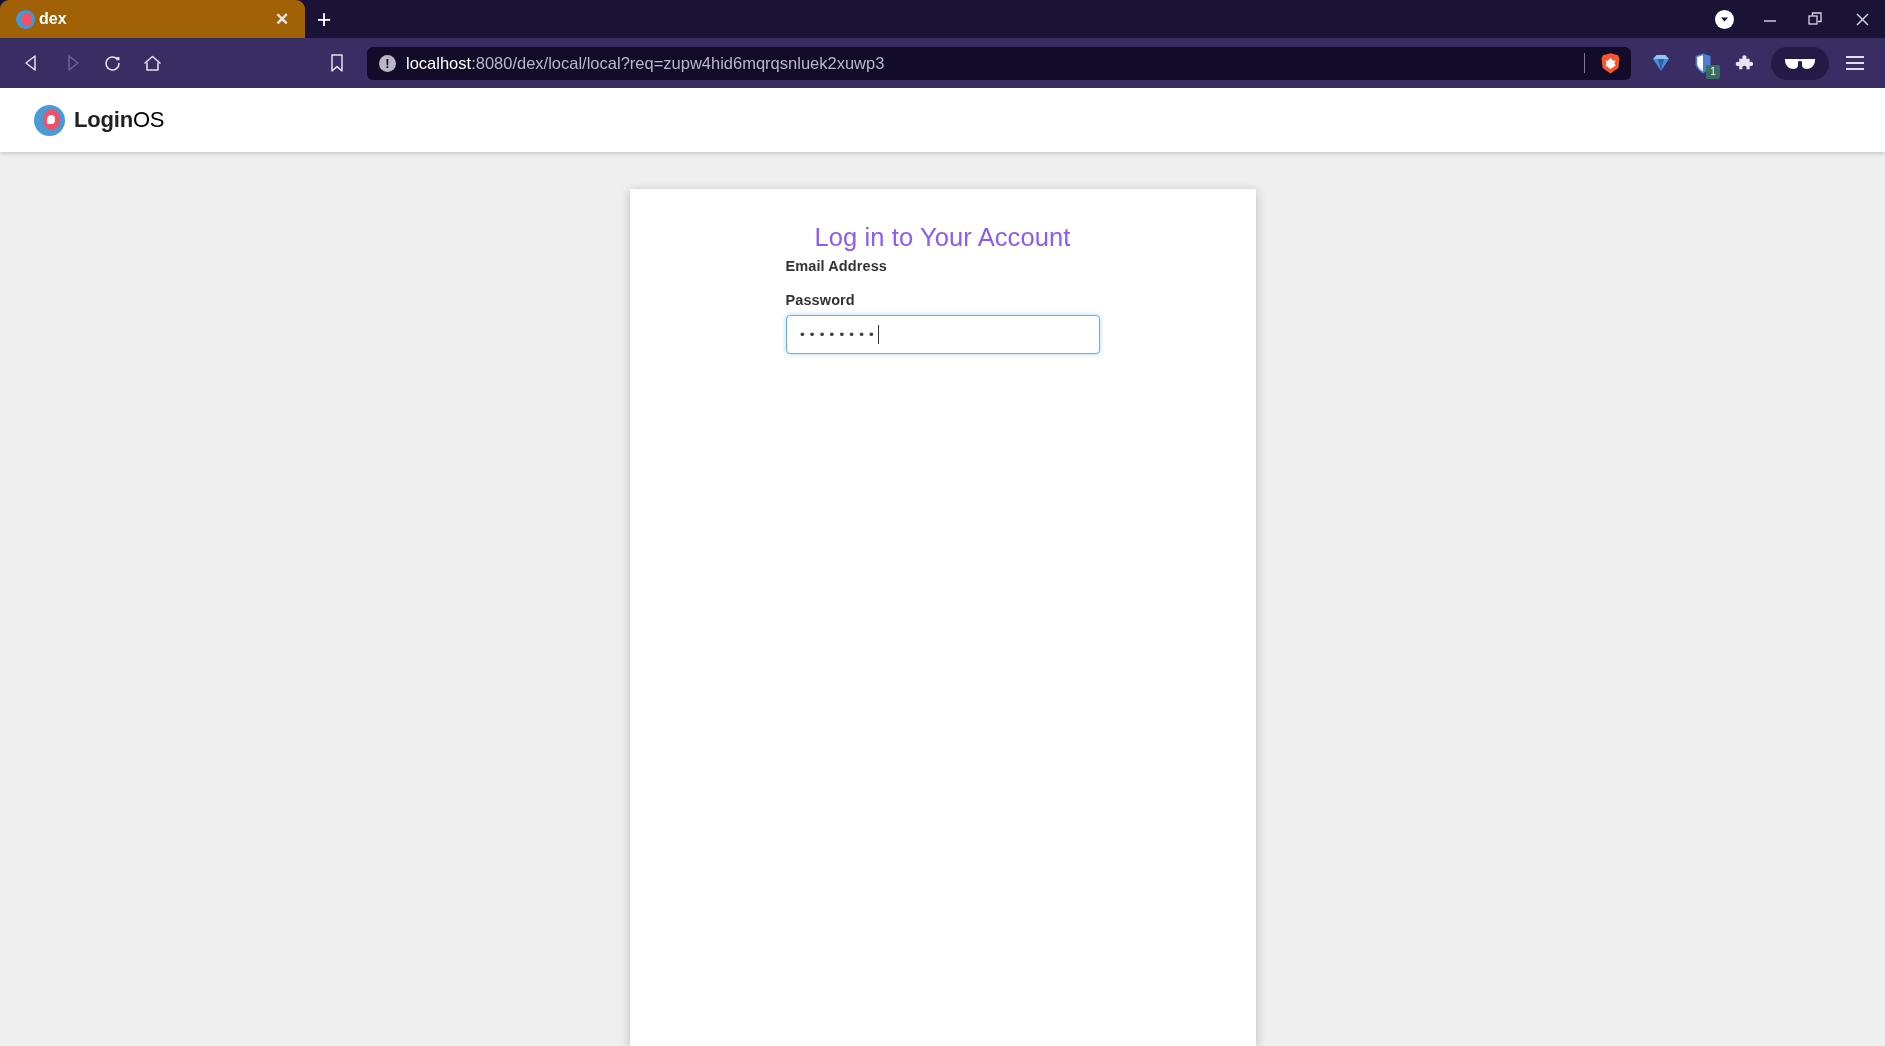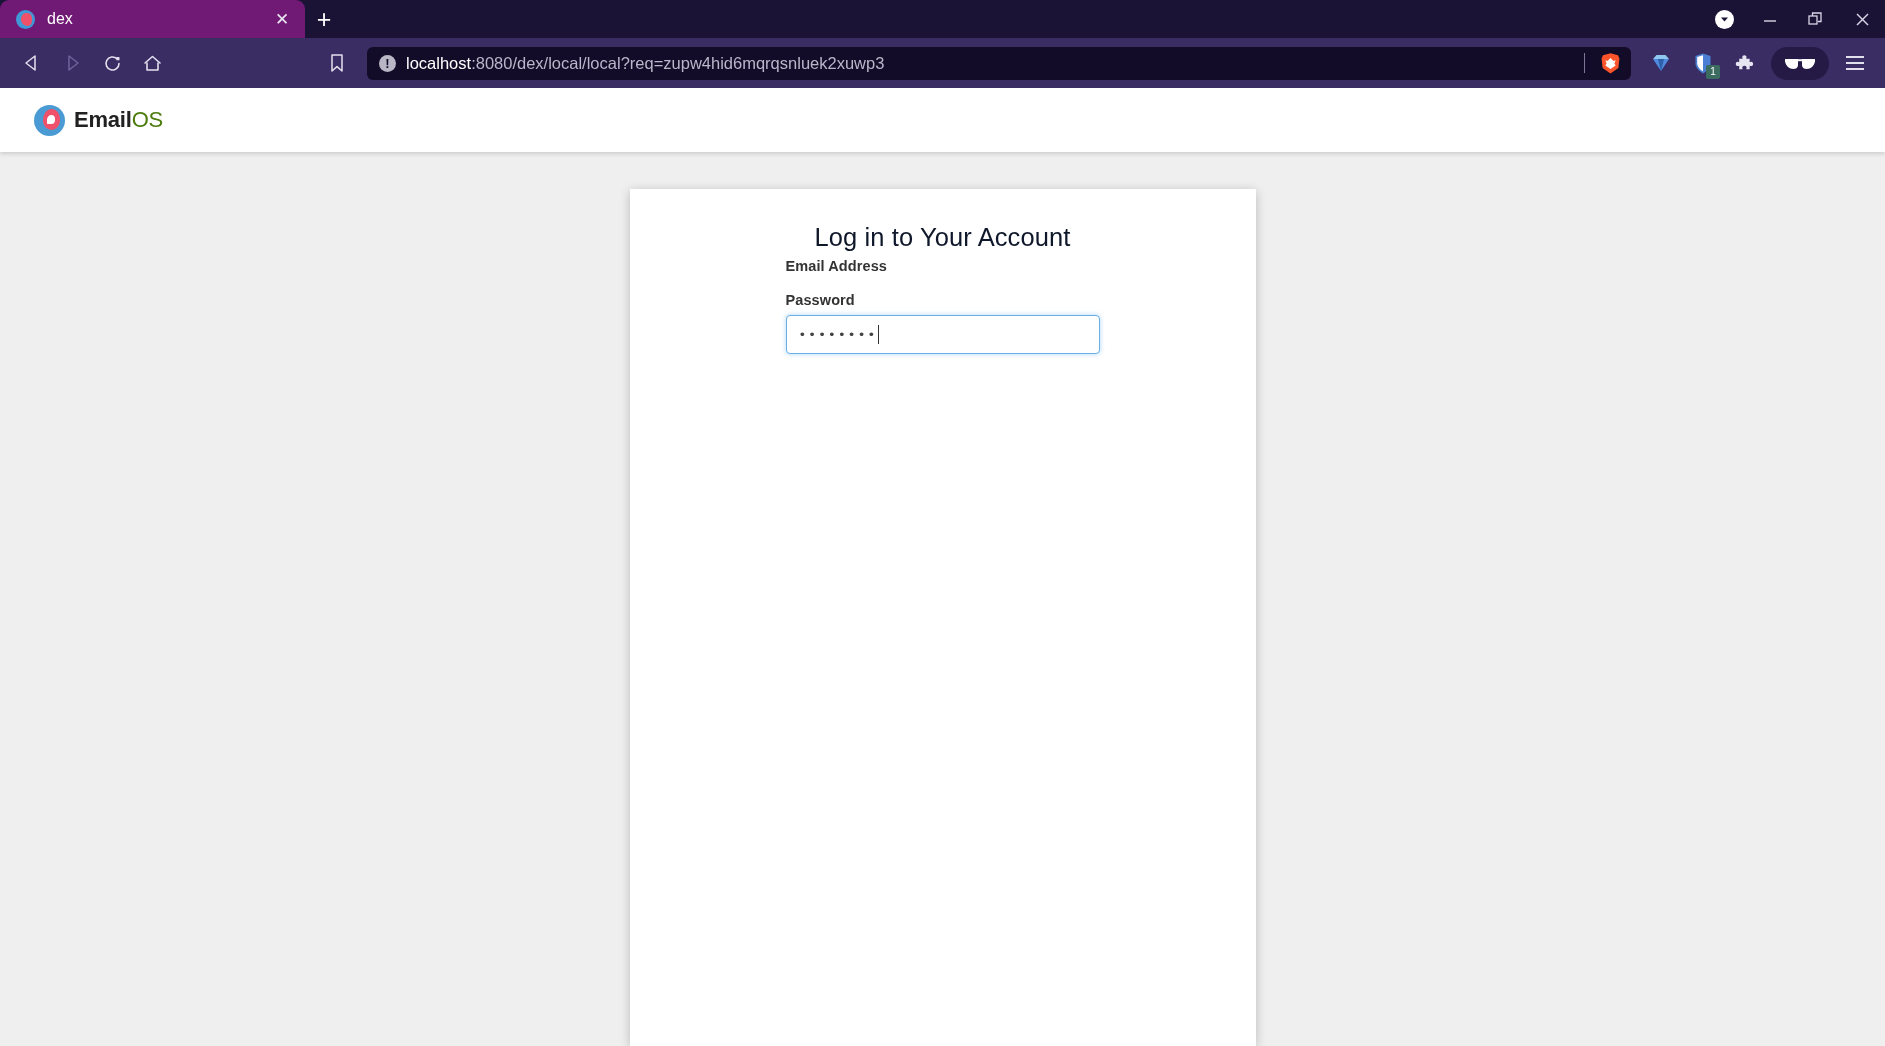--- a/index.html
+++ b/index.html
@@ -27,28 +27,29 @@
     height: 38px;
     background: #1b1336;
     display: flex;
     align-items: flex-end;
     position: relative;
     flex: 0 0 38px;
   }
   .tab {
     width: 305px;
     height: 38px;
-    background: #701a75;
+    background: #a16207;
     border-top-left-radius: 9px;
     border-top-right-radius: 9px;
     display: flex;
     align-items: center;
     padding: 0 10px 0 16px;
-    gap: 12px;
+    gap: 4px;
     cursor: default;
+    font-weight: bold;
   }
   .tab-favicon {
     width: 19px;
     height: 19px;
     border-radius: 50%;
     background: #4098d7;
     position: relative;
     flex: 0 0 19px;
     overflow: hidden;
   }
@@ -304,40 +305,40 @@
     height: 9px;
     background: #ffffff;
     border-radius: 60% 50% 50% 10%;
     z-index: 2;
   }
   .brand-name {
     font-size: 22px;
     letter-spacing: -0.2px;
   }
   .brand-name .core { color: #212121; font-weight: bold; }
-  .brand-name .os { color: #4d7c0f; font-weight: normal; }
+  .brand-name .os { color: #000000; font-weight: normal; }
 
   .page-body {
     flex: 1;
     background: #efefef;
     display: flex;
     justify-content: center;
     padding-top: 37px;
   }
 
   .login-card {
     width: 626px;
     background: #ffffff;
     box-shadow: 0 2px 10px rgba(0,0,0,0.22);
     padding: 34px 0 38px;
   }
   .card-title {
     text-align: center;
     font-size: 25.5px;
-    color: #0f172a;
+    color: #8b5cf6;
     font-weight: normal;
     letter-spacing: 0.1px;
   }
   .form-area {
     width: 314px;
     margin: 6px auto;
   }
   .field { margin-bottom: 18px; }
   .field-label {
     display: block;
@@ -520,21 +521,21 @@
         <span></span>
       </div>
     </div>
   </div>
 
   <div class="viewport">
 
     <div class="site-header">
       <div class="brand">
         <span class="brand-mark"></span>
-        <span class="brand-name"><span class="core">Email</span><span class="os">OS</span></span>
+        <span class="brand-name"><span class="core">Login</span><span class="os">OS</span></span>
       </div>
     </div>
 
     <div class="page-body">
       <div class="login-card">
 
         <h1 class="card-title">Log in to Your Account</h1>
 
         <div class="form-area">
 

